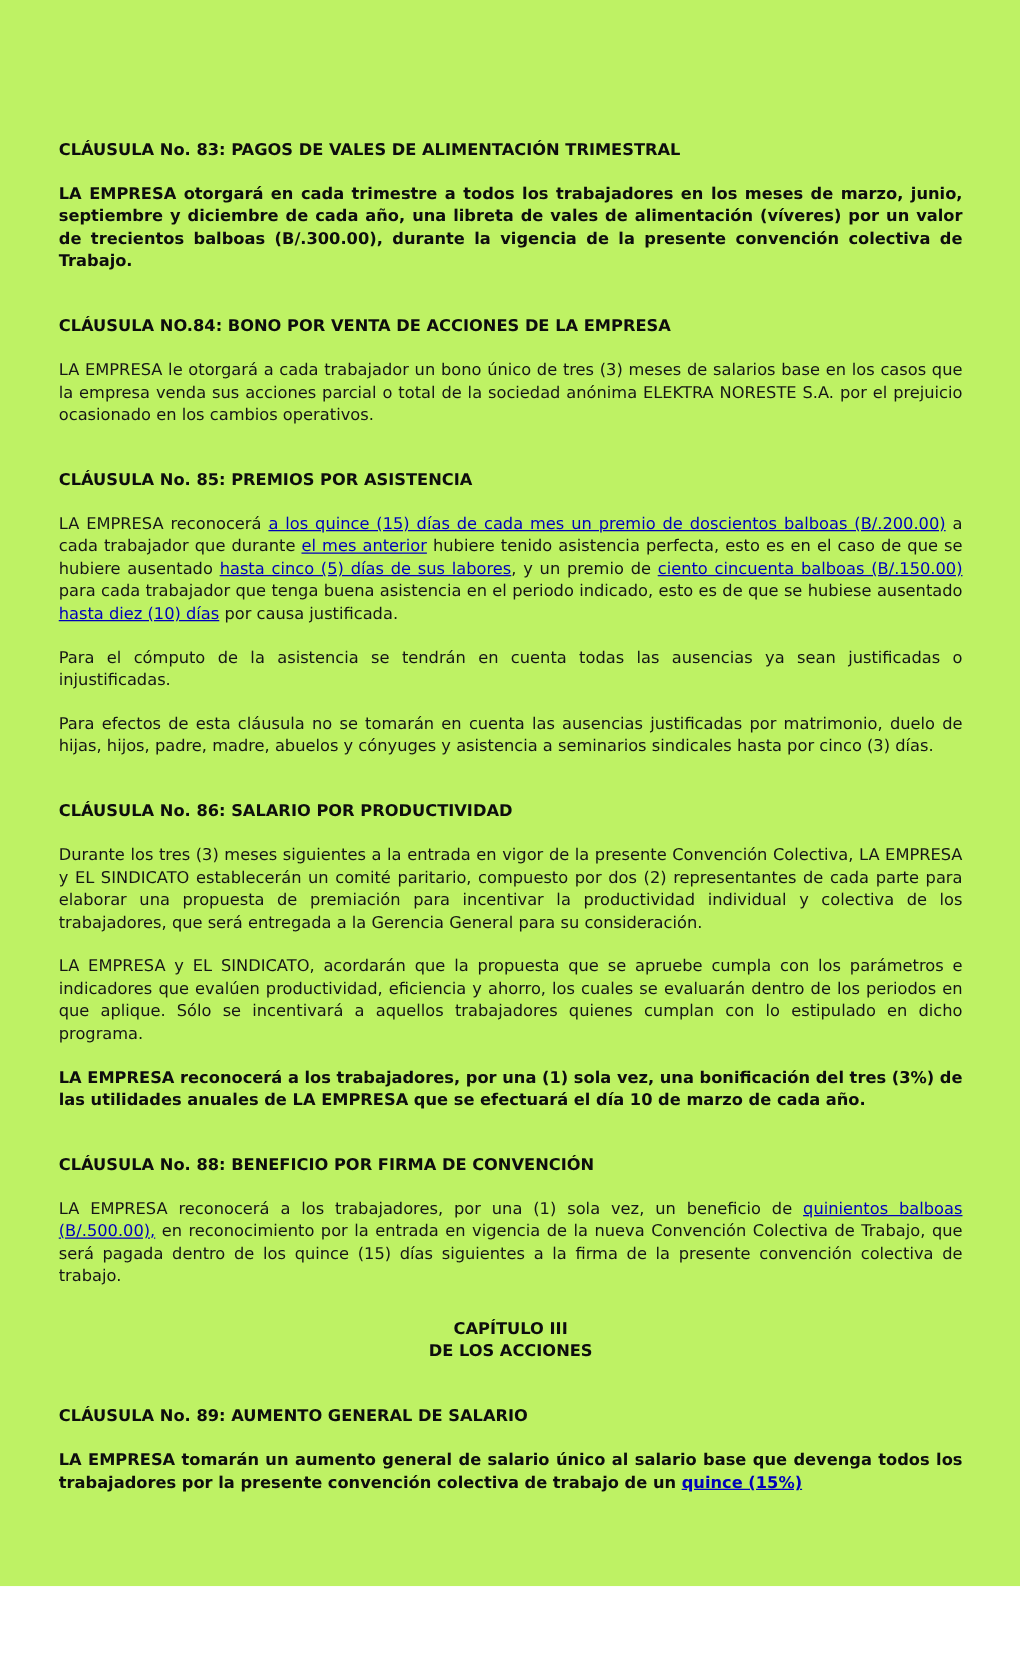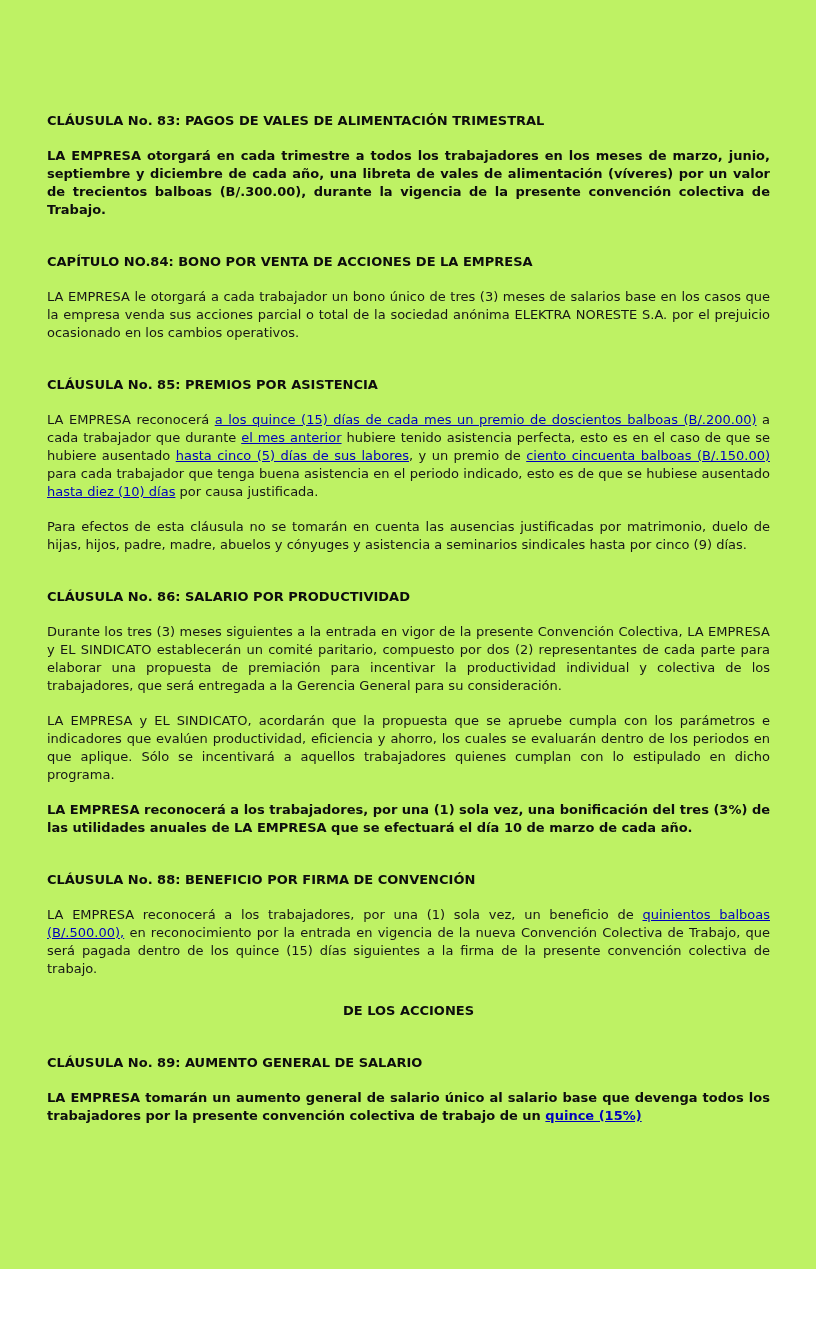--- a/index.html
+++ b/index.html
@@ -50,30 +50,32 @@
     color: #0d0d0d;
   }
 </style>
 </head>
 <body>
 
 <div class="page">
   <div class="content">
       <p class="heading"><span>CLÁUSULA No. 83: PAGOS DE VALES DE ALIMENTACIÓN TRIMESTRAL</span></p>
       <p class="para bold"><span>LA EMPRESA otorgará en cada trimestre a todos los trabajadores en los meses de marzo, junio, septiembre y diciembre de cada año, una libreta de vales de alimentación (víveres) por un valor de trecientos balboas (B/.300.00), durante la vigencia de la presente convención colectiva de Trabajo.</span></p>
-      <p class="heading"><span>CAPÍTULO NO.84: BONO POR VENTA DE ACCIONES DE LA EMPRESA</span></p>
+      <p class="heading"><span>CLÁUSULA NO.84: BONO POR VENTA DE ACCIONES DE LA EMPRESA</span></p>
       <p class="para"><span>LA EMPRESA le otorgará a cada trabajador un bono único de tres (3) meses de salarios base en los casos que la empresa venda sus acciones parcial o total de la sociedad anónima ELEKTRA NORESTE S.A. por el prejuicio ocasionado en los cambios operativos.</span></p>
       <p class="heading"><span>CLÁUSULA No. 85: PREMIOS POR ASISTENCIA</span></p>
       <p class="para"><span>LA EMPRESA reconocerá </span><span class="blue">a los quince (15) días de cada mes un premio de doscientos balboas (B/.200.00)</span><span> a cada trabajador que durante </span><span class="blue">el mes anterior</span><span> hubiere tenido asistencia perfecta, esto es en el caso de que se hubiere ausentado </span><span class="blue">hasta cinco (5) días de sus labores</span><span>, y un premio de </span><span class="blue">ciento cincuenta balboas (B/.150.00)</span><span> para cada trabajador que tenga buena asistencia en el periodo indicado, esto es de que se hubiese ausentado </span><span class="blue">hasta diez (10) días</span><span> por causa justificada.</span></p>
-      <p class="para"><span>Para efectos de esta cláusula no se tomarán en cuenta las ausencias justificadas por matrimonio, duelo de hijas, hijos, padre, madre, abuelos y cónyuges y asistencia a seminarios sindicales hasta por cinco (9) días.</span></p>
+      <p class="para"><span>Para el cómputo de la asistencia se tendrán en cuenta todas las ausencias ya sean justificadas o injustificadas.</span></p>
+      <p class="para"><span>Para efectos de esta cláusula no se tomarán en cuenta las ausencias justificadas por matrimonio, duelo de hijas, hijos, padre, madre, abuelos y cónyuges y asistencia a seminarios sindicales hasta por cinco (3) días.</span></p>
       <p class="heading"><span>CLÁUSULA No. 86: SALARIO POR PRODUCTIVIDAD</span></p>
       <p class="para"><span>Durante los tres (3) meses siguientes a la entrada en vigor de la presente Convención Colectiva, LA EMPRESA y EL SINDICATO establecerán un comité paritario, compuesto por dos (2) representantes de cada parte para elaborar una propuesta de premiación para incentivar la productividad individual y colectiva de los trabajadores, que será entregada a la Gerencia General para su consideración.</span></p>
       <p class="para"><span>LA EMPRESA y EL SINDICATO, acordarán que la propuesta que se apruebe cumpla con los parámetros e indicadores que evalúen productividad, eficiencia y ahorro, los cuales se evaluarán dentro de los periodos en que aplique. Sólo se incentivará a aquellos trabajadores quienes cumplan con lo estipulado en dicho programa.</span></p>
       <p class="para bold"><span>LA EMPRESA reconocerá a los trabajadores, por una (1) sola vez, una bonificación del tres (3%) de las utilidades anuales de LA EMPRESA que se efectuará el día 10 de marzo de cada año.</span></p>
       <p class="heading"><span>CLÁUSULA No. 88: BENEFICIO POR FIRMA DE CONVENCIÓN</span></p>
       <p class="para"><span>LA EMPRESA reconocerá a los trabajadores, por una (1) sola vez, un beneficio de </span><span class="blue">quinientos balboas (B/.500.00),</span><span> en reconocimiento por la entrada en vigencia de la nueva Convención Colectiva de Trabajo, que será pagada dentro de los quince (15) días siguientes a la firma de la presente convención colectiva de trabajo.</span></p>
       <div class="chapter">
+        <div>CAPÍTULO III</div>
         <div>DE LOS ACCIONES</div>
       </div>
       <p class="heading"><span>CLÁUSULA No. 89: AUMENTO GENERAL DE SALARIO</span></p>
       <p class="para bold"><span>LA EMPRESA tomarán un aumento general de salario único al salario base que devenga todos los trabajadores por la presente convención colectiva de trabajo de un </span><span class="blue">quince (15%)</span></p>
     </div>
 </div>
 
 </body></html>

